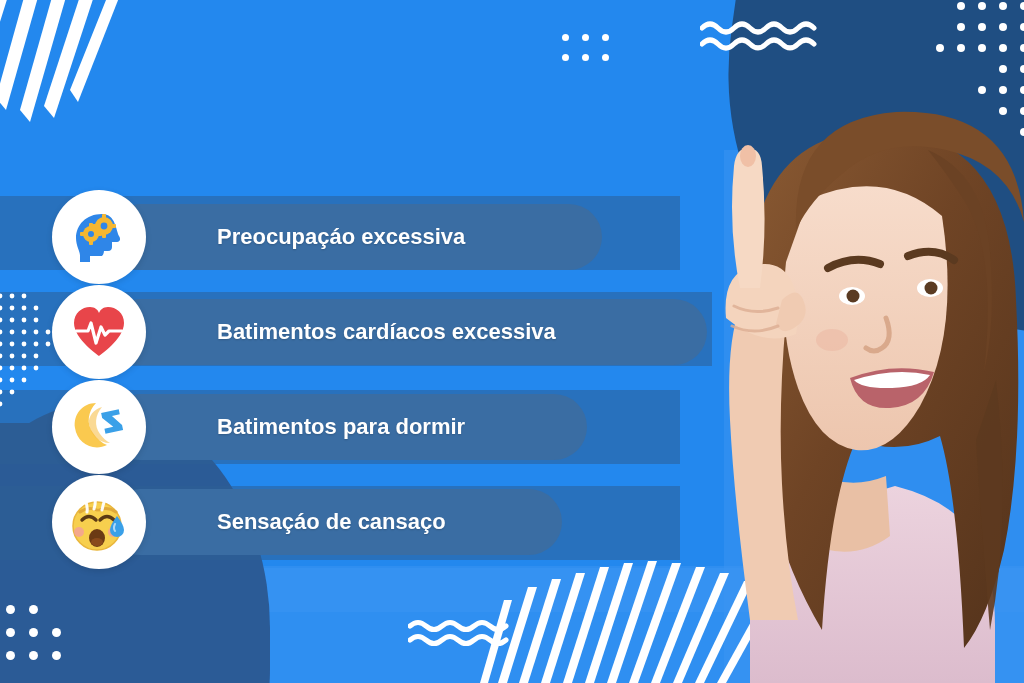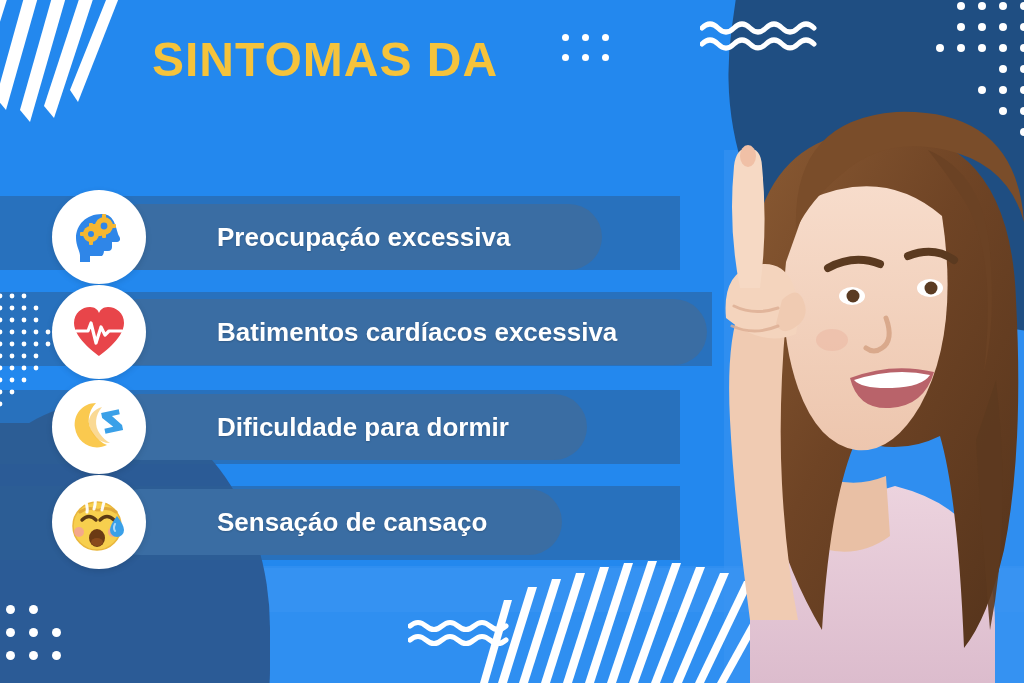--- a/index.html
+++ b/index.html
@@ -68,21 +68,21 @@
   .rows{position:absolute;left:52px;top:190px;z-index:9;}
   .row{position:relative;height:95px;}
   .pill{
     position:absolute;left:55px;top:14px;height:66px;
     background:#3a6da3;border-radius:33px;
     display:flex;align-items:center;
     padding-left:110px;padding-right:34px;
     box-sizing:border-box;
   }
   .pill-label{
-    color:#ffffff;font-size:26px;font-weight:bold;white-space:nowrap;
+    color:#ffffff;font-size:22px;font-weight:bold;white-space:nowrap;
     text-shadow:0 1px 2px rgba(0,0,0,.18);
   }
   .badge{
     position:absolute;left:0;top:0;width:94px;height:94px;border-radius:50%;
     background:#ffffff;display:flex;align-items:center;justify-content:center;
     box-shadow:0 2px 6px rgba(0,0,0,.12);z-index:3;
   }
   .badge svg{display:block;}
 
   
@@ -317,21 +317,20 @@
 
     <path d="M182 300 q16 -16 22 2 q6 16 -10 26 q-12 8 -18 -4 Z" fill="#f0cbb2"></path>
 
     <g stroke="#ddae93" stroke-width="3" fill="none" stroke-linecap="round" opacity=".8">
       <path d="M134 306 q20 10 44 2"></path>
       <path d="M132 326 q22 10 46 0"></path>
     </g>
   </svg>
 
   <div class="heading">
-    <div class="l1">SINTOMAS DA</div>
   </div>
 
   <div class="rows">
 
     <div class="row">
       <div class="pill" style="width:495px;">
         <span class="pill-label">Preocupaçáo excessiva</span>
       </div>
       <div class="badge">
         <svg width="62" height="62" viewBox="0 0 62 62">
@@ -366,21 +365,21 @@
         <svg width="58" height="58" viewBox="0 0 58 58">
           <path d="M29 53 C29 53 4 36 4 20 C4 10 12 4 20 4 C25 4 28 7 29 10
                    C30 7 33 4 38 4 C46 4 54 10 54 20 C54 36 29 53 29 53 Z" fill="#e8454a"></path>
           <path d="M6 28 L18 28 L21 20 L26 40 L31 24 L35 32 L39 28 L52 28" stroke="#ffffff" stroke-width="3.2" fill="none" stroke-linecap="round" stroke-linejoin="round"></path>
         </svg>
       </div>
     </div>
 
     <div class="row">
       <div class="pill" style="width:480px;">
-        <span class="pill-label">Dificuldade para dormir</span>
+        <span class="pill-label">Batimentos para dormir</span>
       </div>
       <div class="badge">
         <svg width="60" height="60" viewBox="0 0 60 60">
           <path d="M38 48 C24 55 8 46 6 31 C4 17 14 6 27 6 C19 14 17 27 24 36 C28 42 33 46 38 48 Z" fill="#fac94f"></path>
           <path d="M33 10 C26 18 25 29 31 37 C34 41 37 44 41 46 C30 46 21 38 20 27 C19 19 25 12 33 10 Z" fill="#f6b93b" opacity=".55"></path>
           <g fill="#3aa0e8">
             <path d="M34 14 L52 14 L52 19 L44 19 L52 30 L52 35 L34 35 L34 30 L43 30 L34 19 Z" transform="rotate(-12 43 24)"></path>
           </g>
         </svg>
       </div>

